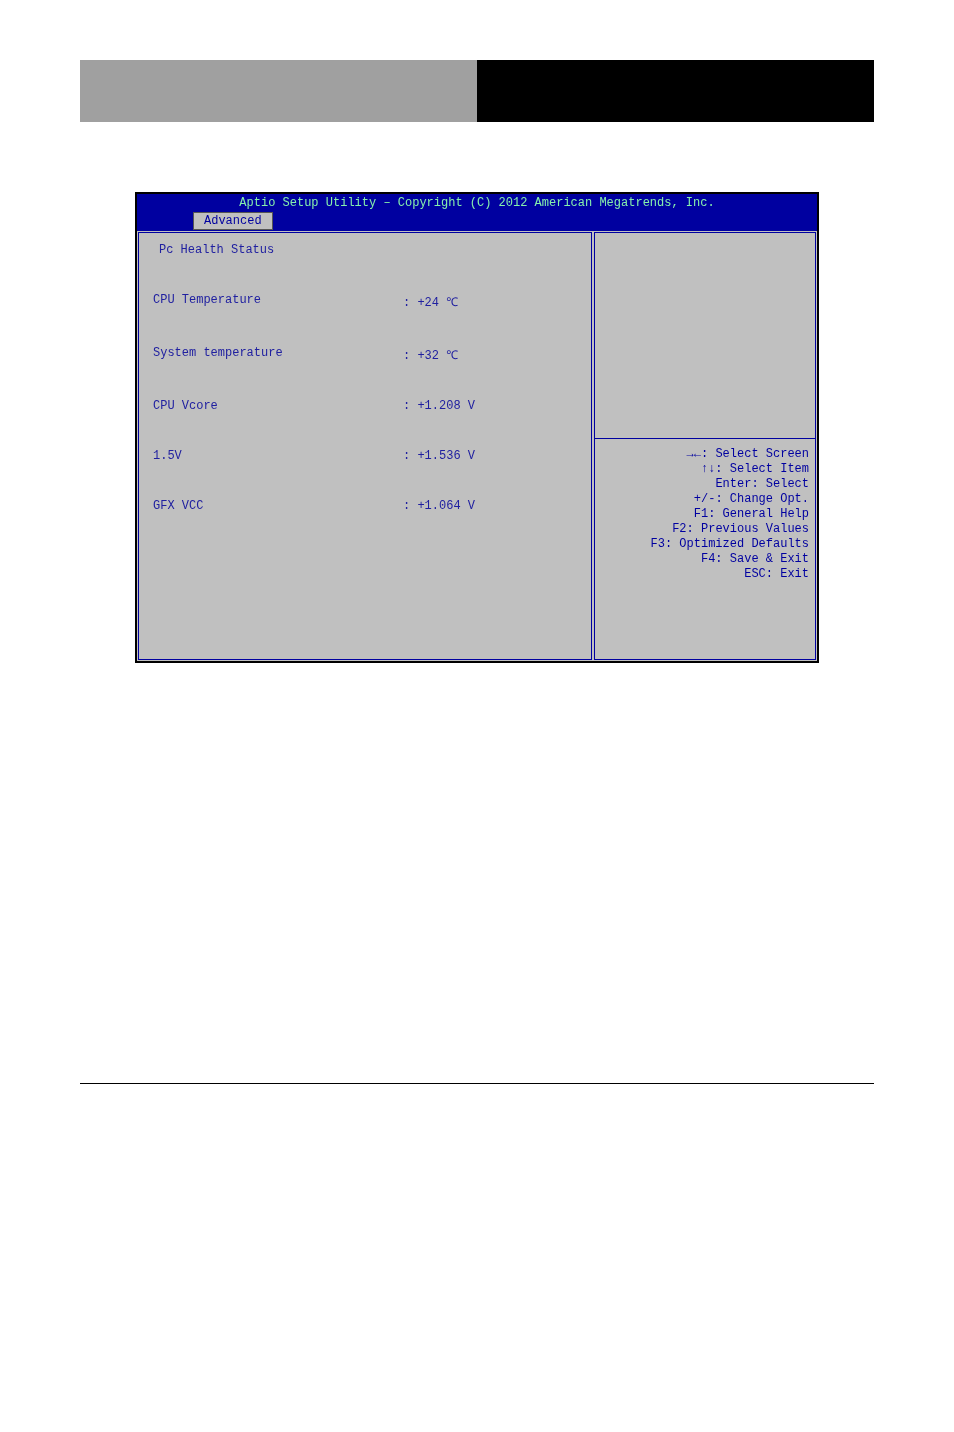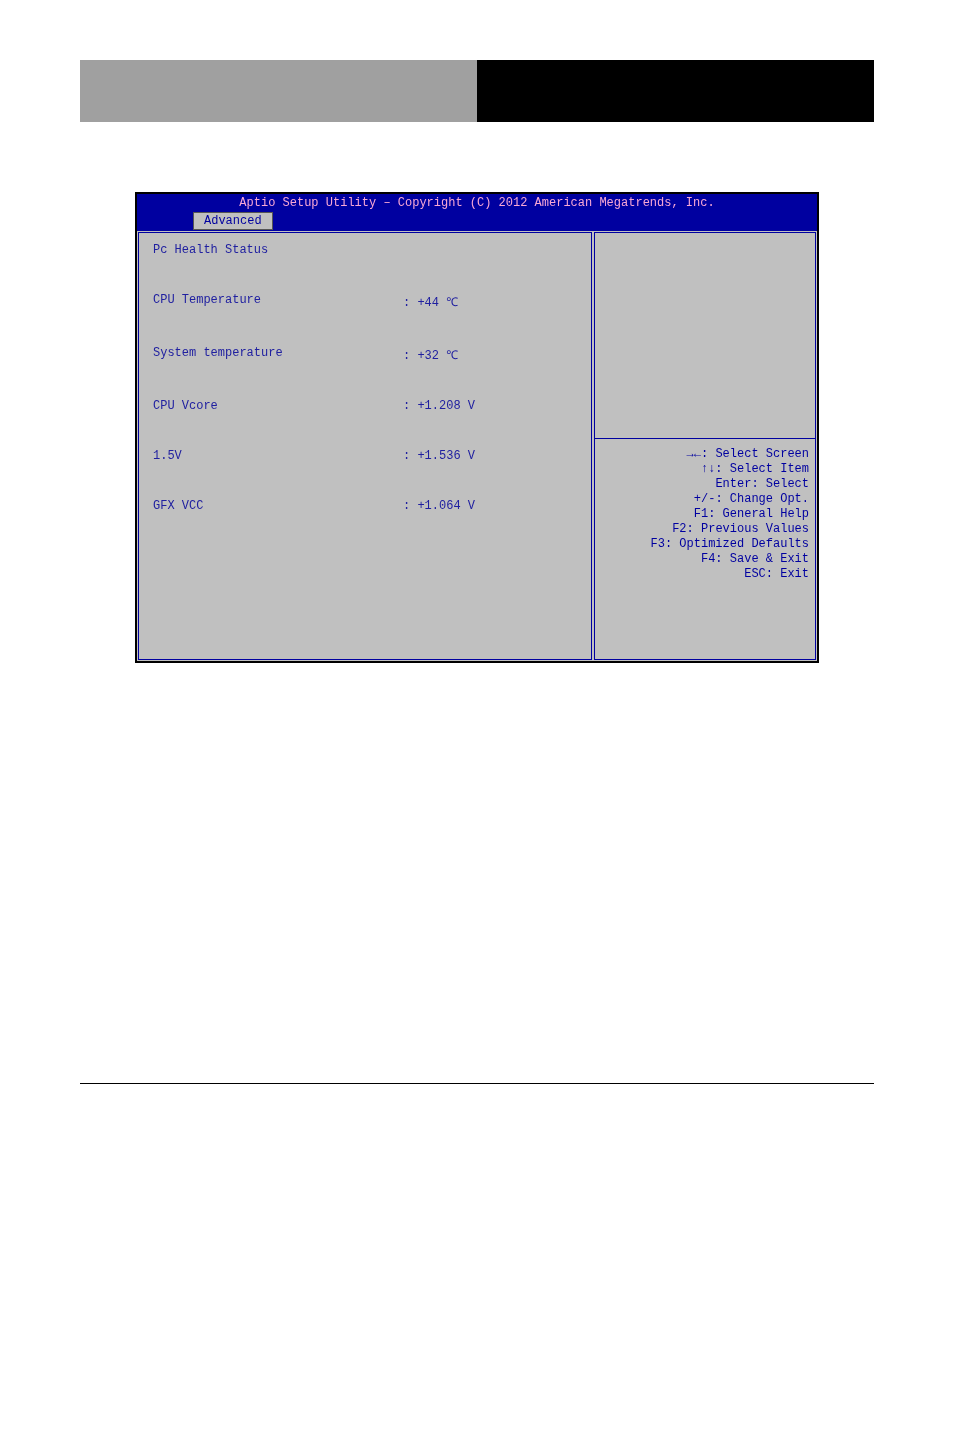--- a/index.html
+++ b/index.html
@@ -26,21 +26,21 @@
   background: #000;
 }
 .bios-frame {
   background: #c0c0c0;
   border: 2px solid #000;
   width: 680px;
   margin: 0 auto;
 }
 .bios-title-bar {
   background: #0000a0;
-  color: #f9a8d4;
+  color: #86efac;
   font-size: 12px;
   padding: 2px 0;
   text-align: center;
 }
 .bios-tab-row {
   background: #0000a0;
   display: flex;
   padding-left: 56px;
 }
 .bios-tab {
@@ -77,20 +77,21 @@
 }
 .bios-right-bottom {
   flex: 1;
   color: #0000a0;
   font-size: 12px;
   padding: 8px 6px;
   text-align: right;
 }
 .health-title {
   margin-bottom: 18px;
+  margin-left: 6px;
 }
 .health-row {
   display: flex;
   margin-top: 36px;
 }
 .health-label {
   width: 250px;
 }
 .health-value {
 }
@@ -126,21 +127,21 @@
     <div class="bios-tab-row">
       <div class="bios-tab">
         <span>Advanced</span>
       </div>
     </div>
     <div class="bios-body">
       <div class="bios-left">
         <div class="health-title">Pc Health Status</div>
         <div class="health-row">
           <span class="health-label">CPU Temperature</span>
-          <span class="health-value">: +44 ℃</span>
+          <span class="health-value">: +24 ℃</span>
         </div>
         <div class="health-row">
           <span class="health-label">System temperature</span>
           <span class="health-value">: +32 ℃</span>
         </div>
         <div class="health-row">
           <span class="health-label">CPU Vcore</span>
           <span class="health-value">: +1.208 V</span>
         </div>
         <div class="health-row">

